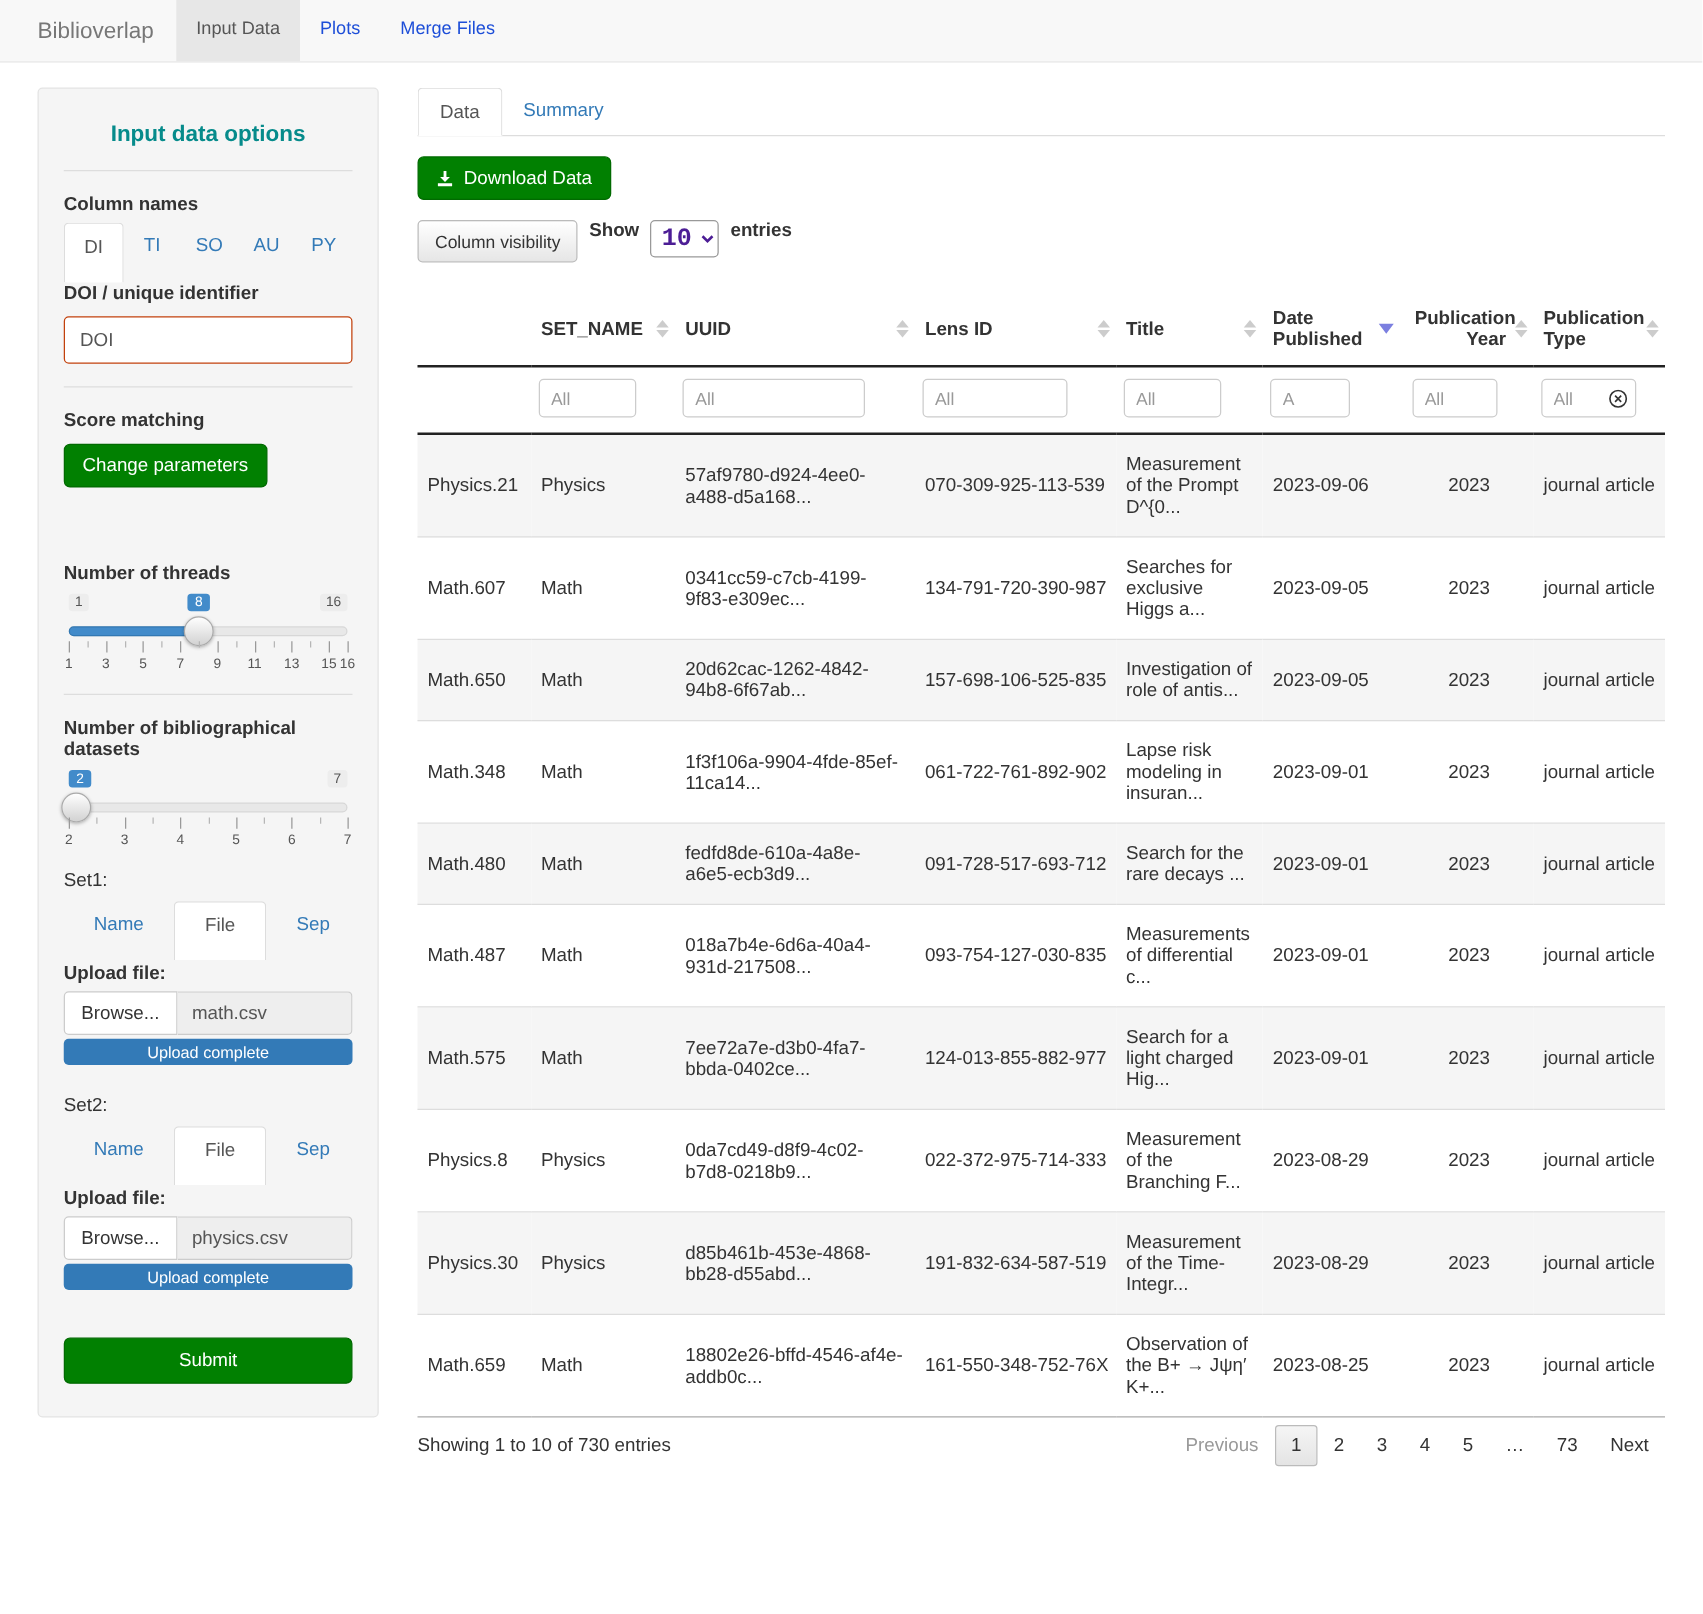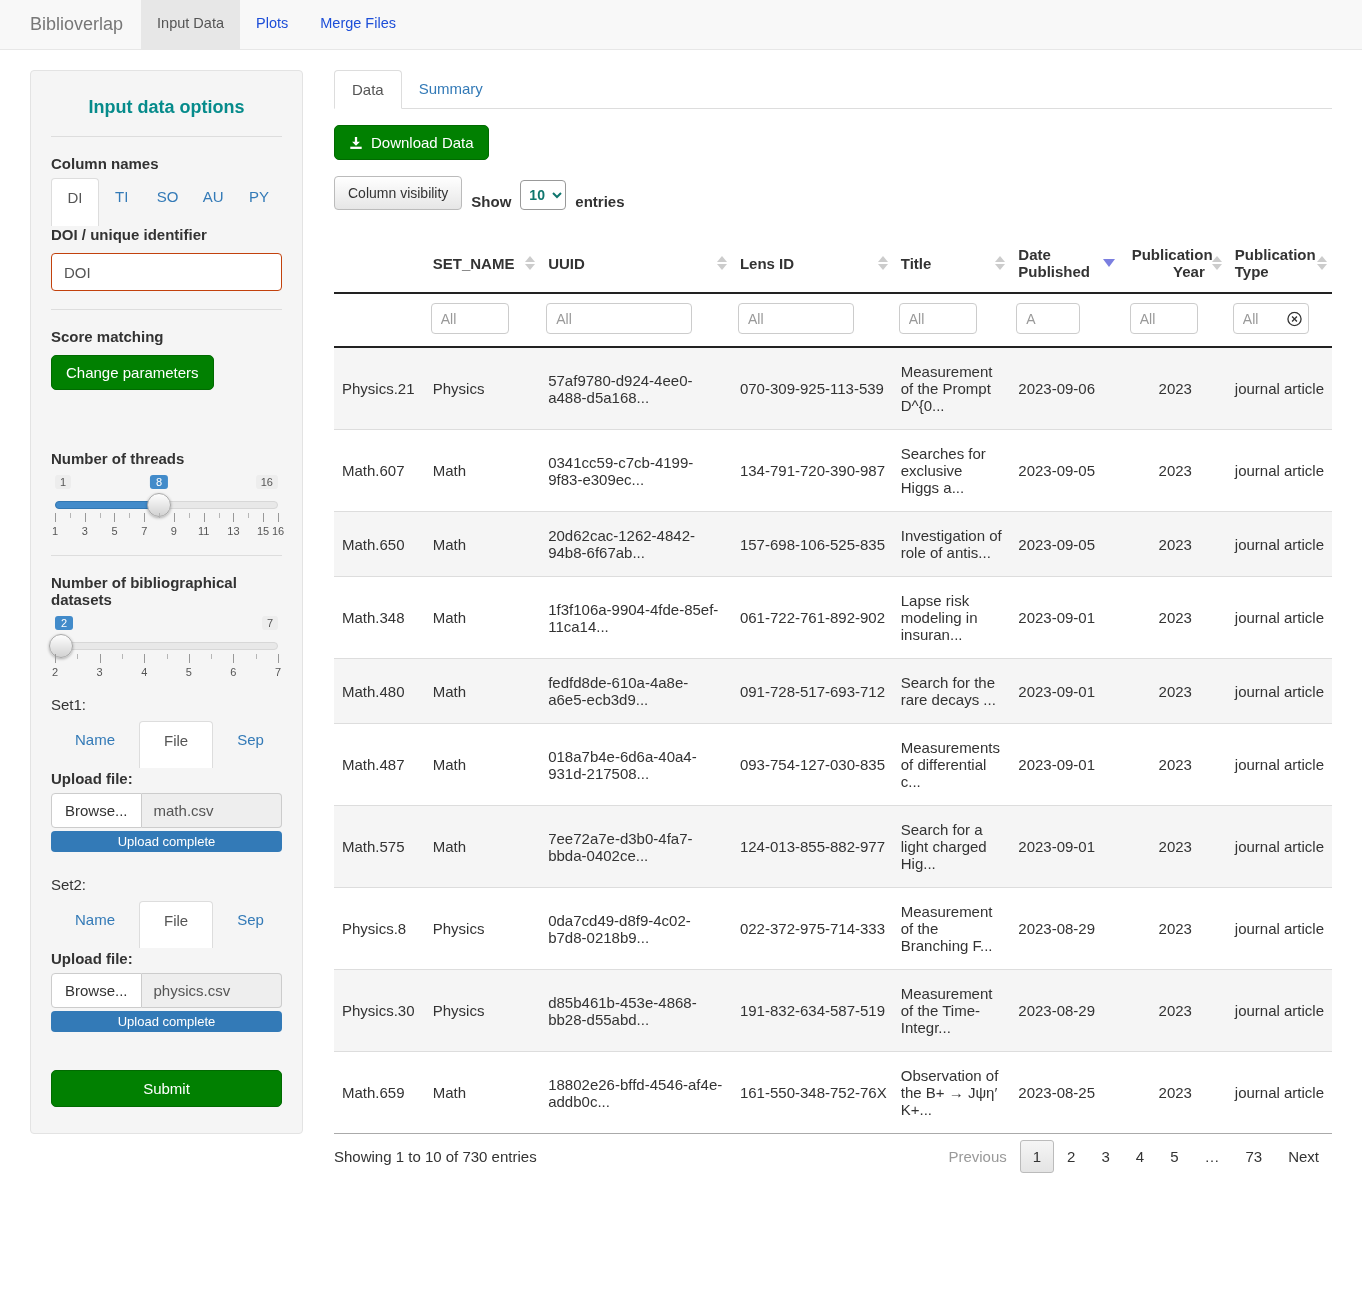--- a/index.html
+++ b/index.html
@@ -52,24 +52,24 @@
   .file-name { flex:1; background:#eee; border:1px solid #ccc; border-left:none; border-radius:0 4px 4px 0; padding:8px 12px; font-size:15px; color:#555; overflow:hidden; }
   .progress { margin-top:3px; height:21px; background:#337ab7; border-radius:4px; color:#fff; font-size:13px; line-height:21px; text-align:center; }
 
   
   .main { flex:1; min-width:0; }
   .main-tabs { display:flex; border-bottom:1px solid #ddd; }
   .main-tab { padding:10px 17px; font-size:15px; color:#337ab7; cursor:pointer; margin-bottom:-1px; }
   .main-tab.active { background:#fff; border:1px solid #ddd; border-bottom:1px solid #fff; border-radius:4px 4px 0 0; color:#555; }
 
   .download-btn { margin-top:16px; display:inline-flex; align-items:center; gap:8px; }
-  .controls { margin-top:16px; display:flex; align-items:flex-end; gap:9px; }
+  .controls { margin-top:16px; display:flex; align-items:flex-start; gap:9px; }
   .colvis-btn { border:1px solid #bbb; background:linear-gradient(#fff,#e6e6e6); border-radius:4px; padding:8px 13px; font-size:14px; color:#333; cursor:pointer; }
   .show-label,.entries-label { font-weight:bold; font-size:15px; }
-  .page-size { height:30px; border:1px solid #999; border-radius:4px; font-size:14px; font-weight:bold; color:#0f766e; padding:2px 4px; background:#fff; }
+  .page-size { height:30px; border:1px solid #999; border-radius:4px; font-size:20px; font-weight:bold; color:#4c1d95; padding:2px 4px; background:#fff;font-family:Liberation Mono, monospace; }
 
   
   table.dt { width:100%; border-collapse:collapse; table-layout:fixed; margin-top:24px; }
   .dt th { position:relative; font-weight:bold; font-size:15px; text-align:left; vertical-align:middle; padding:12px 8px; border-bottom:2px solid #222; }
   .dt th.h-year { text-align:right; padding-right:22px; }
   .dt .filter-row td { padding:9px 6px 12px; border-bottom:2px solid #222; }
   .filter-wrap { position:relative; display:inline-block; }
   .filter-input { height:31px; border:1px solid #ccc; border-radius:4px; padding:5px 9px; font-size:14px; color:#333; background:#fff; }
   .filter-input::placeholder { color:#999; }
   .fw-set{width:78px;} .fw-uuid{width:146px;} .fw-lens{width:116px;} .fw-title{width:78px;} .fw-date{width:64px;} .fw-year{width:68px;} .fw-type{width:76px; padding-right:26px;}

